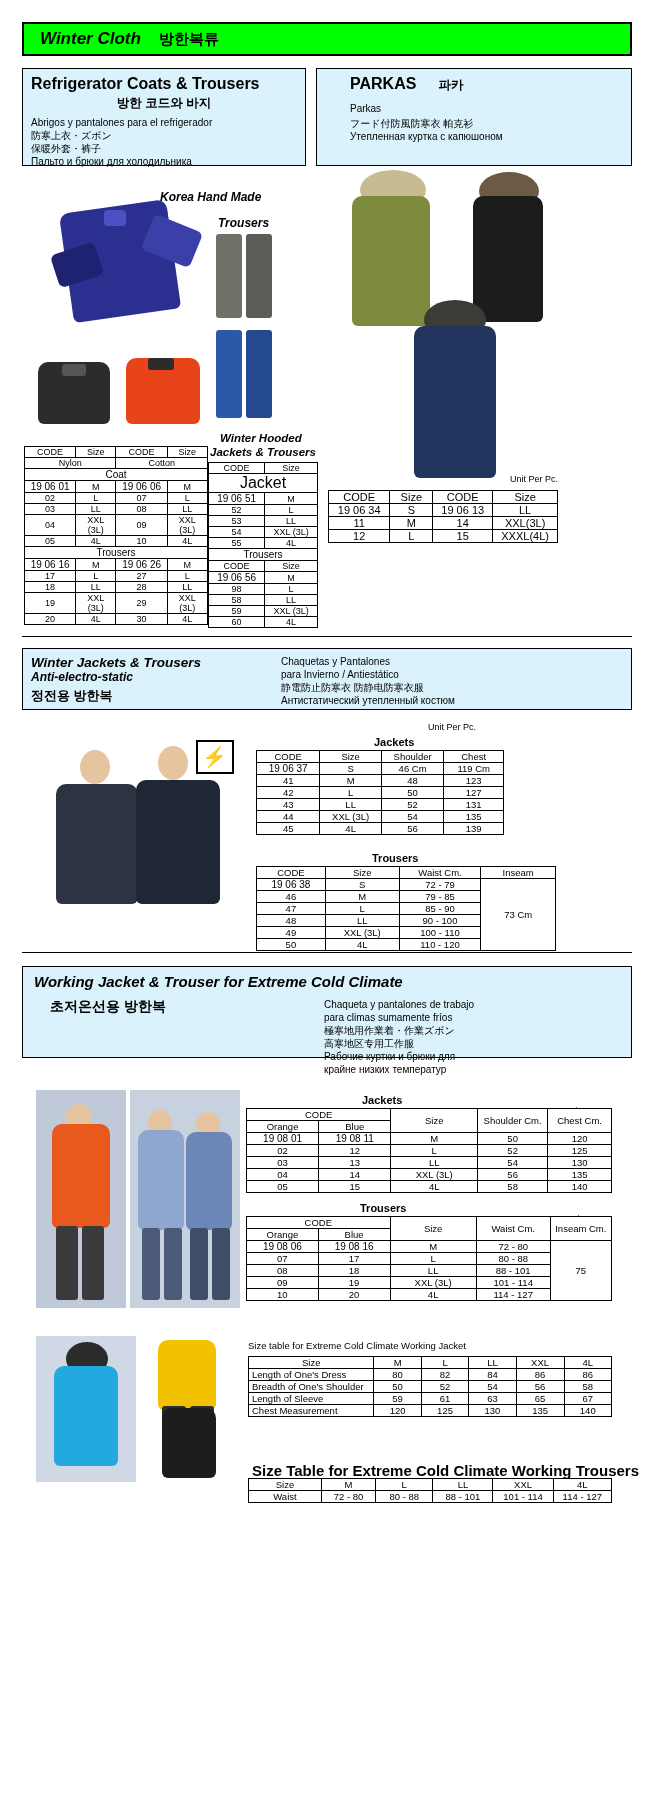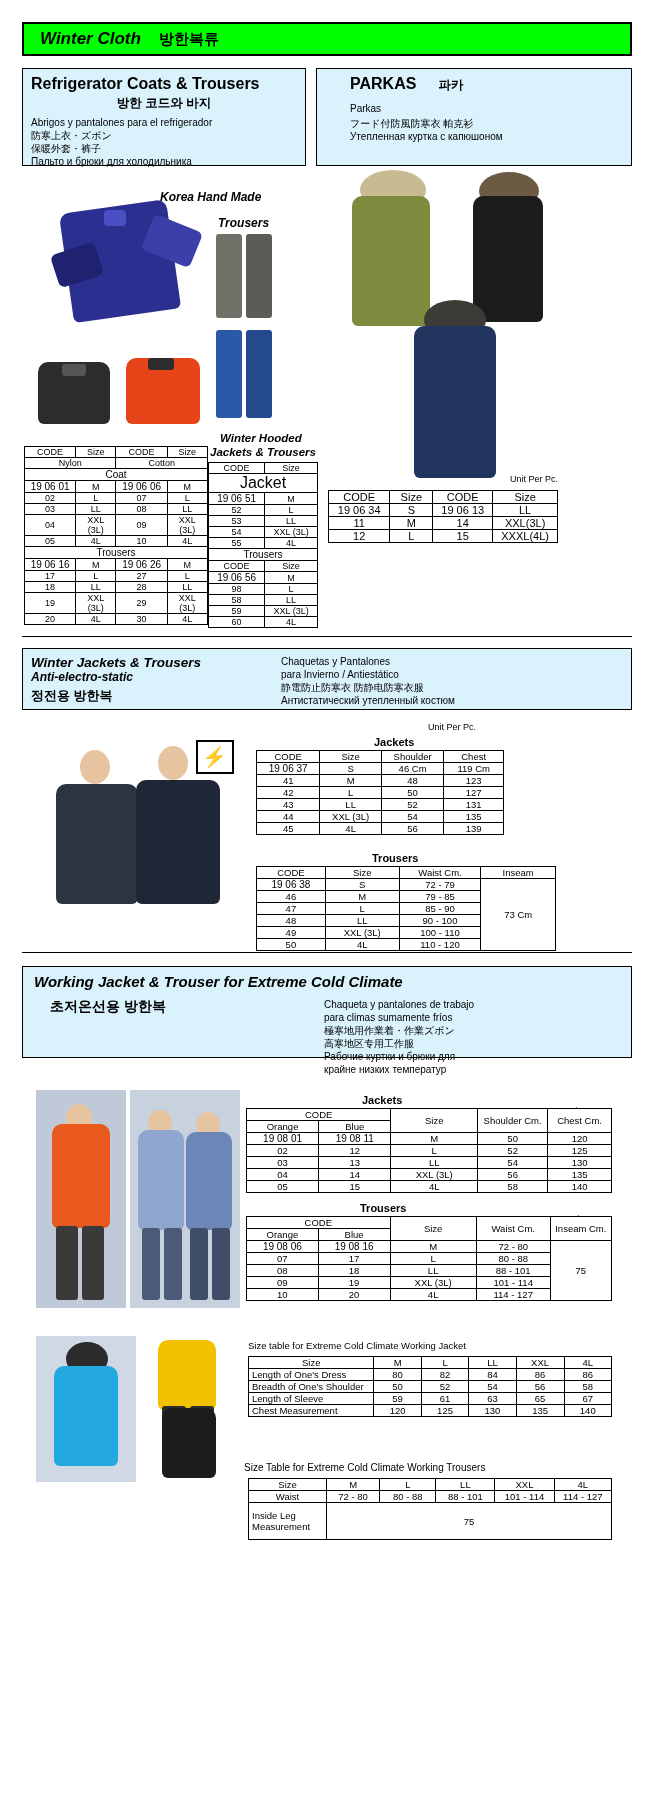--- a/index.html
+++ b/index.html
@@ -607,39 +607,35 @@
       <td style="text-align:left">Chest Measurement</td>
       <td>120</td>
       <td>125</td>
       <td>130</td>
       <td>135</td>
       <td>140</td>
     </tr>
   </tbody>
     </table>
 
-  <div style="position:absolute;left:244px;top:1462px;font-size:10px;">Size Table for Extreme Cold Climate Working Trousers</div>
+  <div style="position:absolute;left:252px;top:1462px;font-size:15px;font-weight:bold;">Size Table for Extreme Cold Climate Working Trousers</div>
   <table class="tbl" style="position:absolute;left:248px;top:1478px;width:364px;font-size:9.5px;">
     <tbody>
         <tr>
       <td style="width:74px">Size</td>
       <td style="width:54px">M</td>
       <td style="width:58px">L</td>
       <td style="width:60px">LL</td>
       <td style="width:60px">XXL</td>
       <td style="width:58px">4L</td>
     </tr>
     <tr>
       <td style="text-align:center">Waist</td>
       <td>72 - 80</td>
       <td>80 - 88</td>
       <td>88 - 101</td>
       <td>101 - 114</td>
       <td>114 - 127</td>
     </tr>
-    <tr>
-      <td style="text-align:left;height:36px;">Inside Leg Measurement</td>
-      <td colspan="5">75</td>
-    </tr>
   </tbody>
     </table>
 
 </div>
 
 </body></html>

